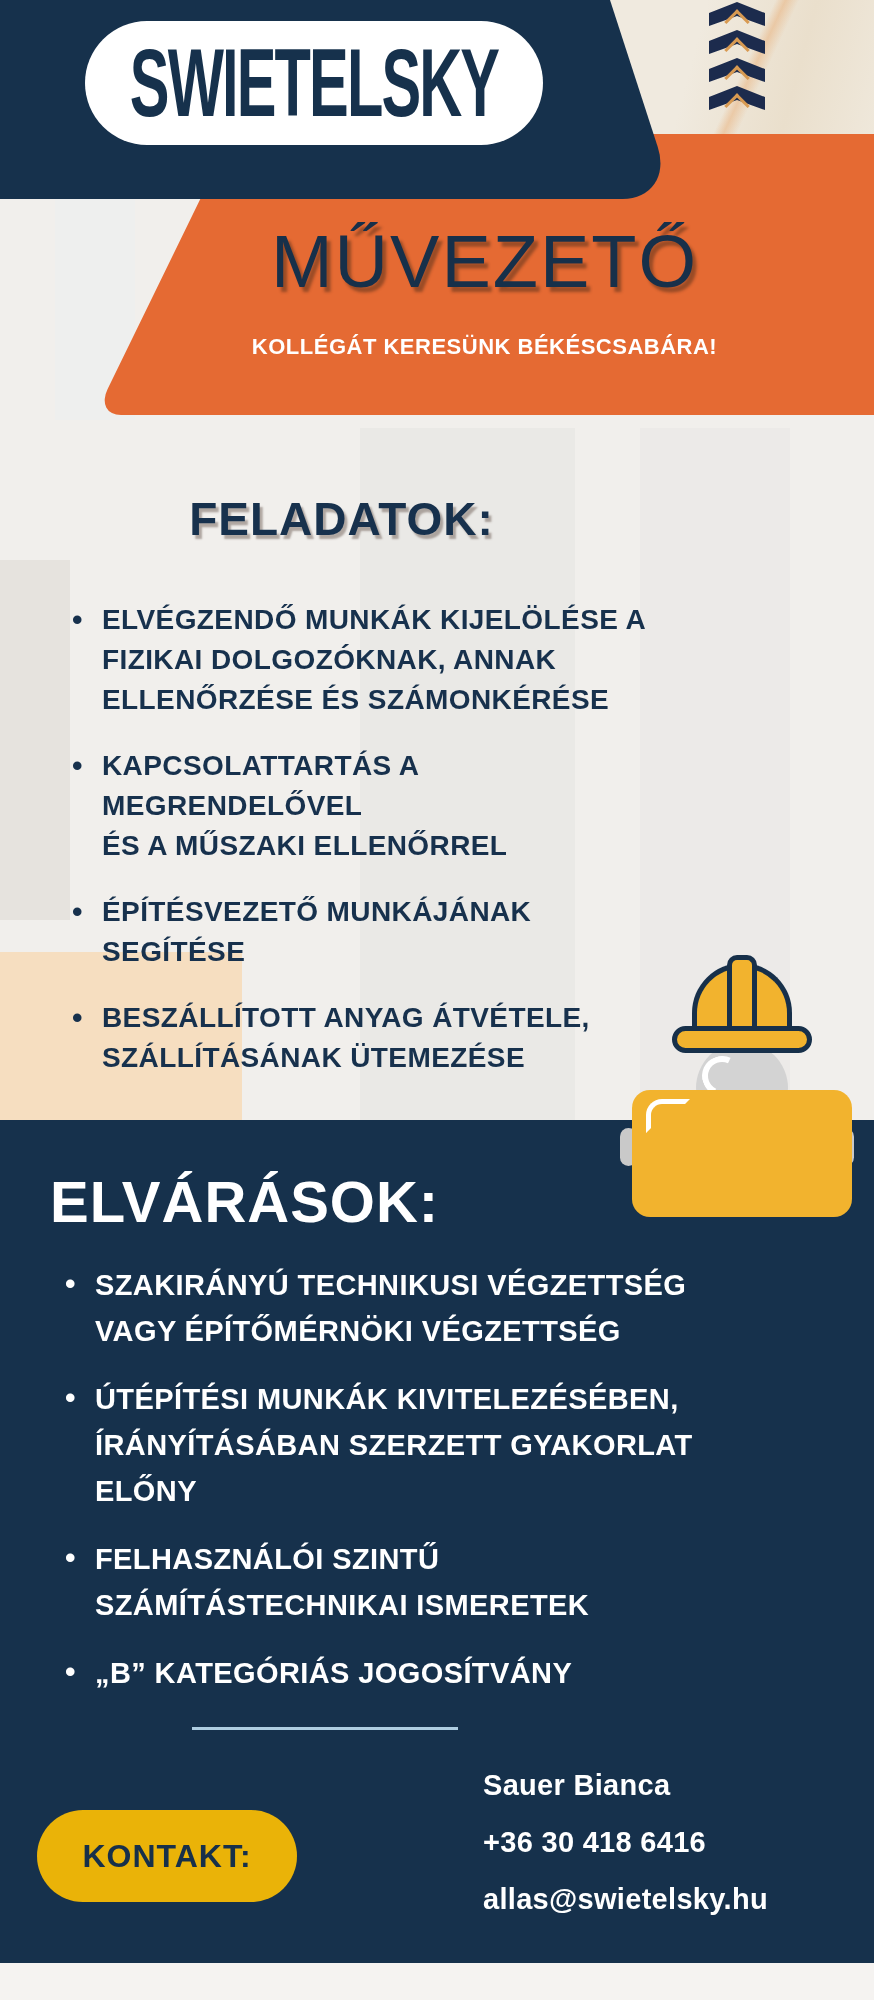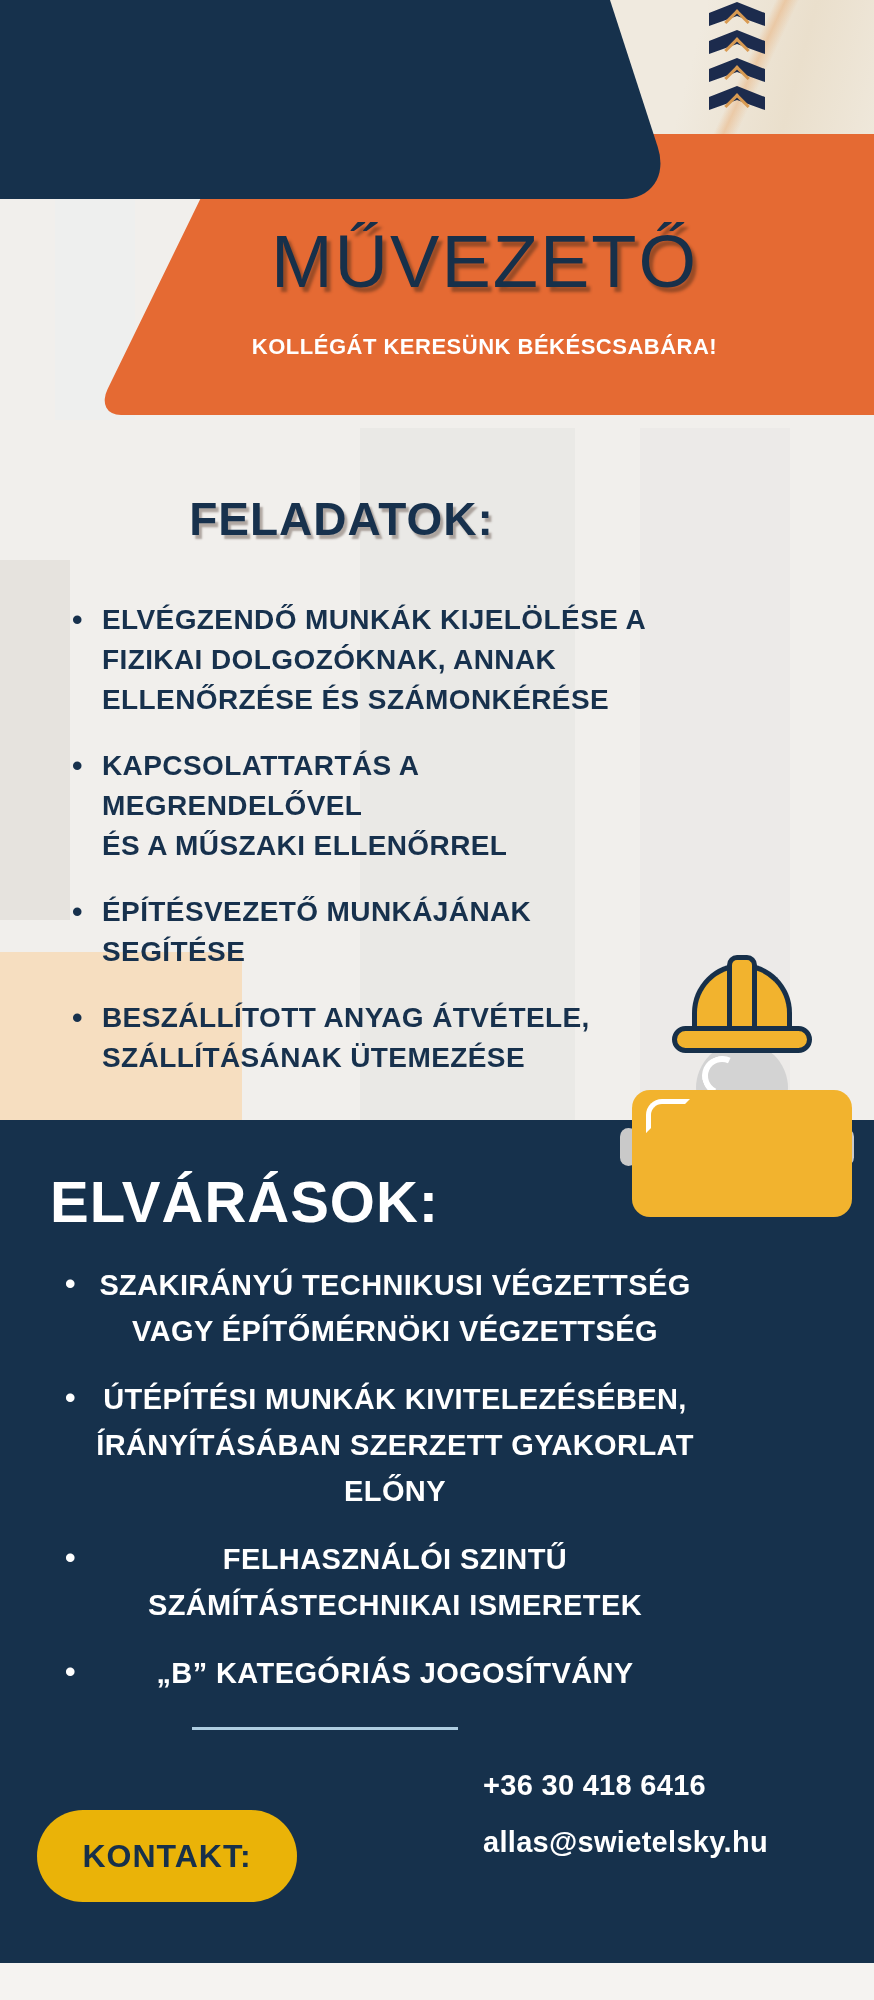--- a/index.html
+++ b/index.html
@@ -55,21 +55,21 @@
     text-shadow:3px 4px 2px rgba(95,78,68,.45);}
   .feladatok-list{left:102px;top:600px;width:560px;margin:0;padding:0;list-style:none;}
   .feladatok-list li{position:relative;margin:0 0 26px 0;color:#17314D;font-weight:bold;
     font-size:28px;line-height:40px;letter-spacing:.4px;white-space:pre-line;}
   .feladatok-list li::before{content:"\2022";position:absolute;left:-30px;top:0;font-size:30px;}
 
   
   .navy-panel{left:0;top:1120px;width:874px;height:843px;background:#16314C;}
   .elvarasok-heading{left:50px;top:1152px;color:#fff;font-weight:bold;font-size:58px;
     letter-spacing:1px;margin-top:16px;}
-  .elvarasok-list{left:95px;top:1262px;width:600px;margin:0;padding:0;list-style:none;text-align:center;}
+  .elvarasok-list{left:95px;top:1262px;width:600px;margin:0;padding:0;list-style:none;}
   .elvarasok-list li{position:relative;margin:0 0 22px 0;color:#fff;font-weight:bold;
     font-size:29px;line-height:46px;letter-spacing:.4px;white-space:pre-line;}
   .elvarasok-list li::before{content:"\2022";position:absolute;left:-30px;top:-1px;font-size:30px;}
 
   .divider{left:192px;top:1727px;width:266px;height:3px;background:#AECDE1;}
 
   .kontakt-pill{left:37px;top:1810px;width:260px;height:92px;background:#eab308;
     border-radius:46px;display:flex;align-items:center;justify-content:center;cursor:pointer;border:none;}
   .kontakt-label{position:static;color:#17304A;font-weight:bold;font-size:32px;letter-spacing:1px;}
 
@@ -105,20 +105,23 @@
   <div class="bg-topright"></div>
   <div class="bg-strip-left"></div>
   <div class="bg-col1"></div>
   <div class="bg-col2"></div>
   <div class="bg-smudge"></div>
   <div class="bg-container"></div>
 
   <div class="orange-band"></div>
 
   <div class="navy-header"></div>
+  <div class="logo-pill">
+    <span class="logo-text">SWIETELSKY</span>
+  </div>
 
   <div class="chevrons">
     <div class="chev" style="top:0">
       <div class="chev-solid"></div>
       <div class="chev-outline"></div>
     </div>
     <div class="chev" style="top:28px">
       <div class="chev-solid"></div>
       <div class="chev-outline"></div>
     </div>
@@ -162,20 +165,21 @@
     <li>„B” KATEGÓRIÁS JOGOSÍTVÁNY</li>
   </ul>
 
   <div class="divider"></div>
 
   <button class="kontakt-pill">
     <span class="kontakt-label">KONTAKT:</span>
   </button>
 
   <div class="contact-block">
+    <span class="contact-line">Sauer Bianca</span>
     <span class="contact-line">+36 30 418 6416</span>
     <span class="contact-line">allas@swietelsky.hu</span>
   </div>
 
   <div class="hat-ridge"></div>
   <div class="hat-dome"></div>
   <div class="face"></div>
   <div class="face-shine"></div>
   <div class="hat-brim"></div>
   <div class="knob knob-left"></div>

